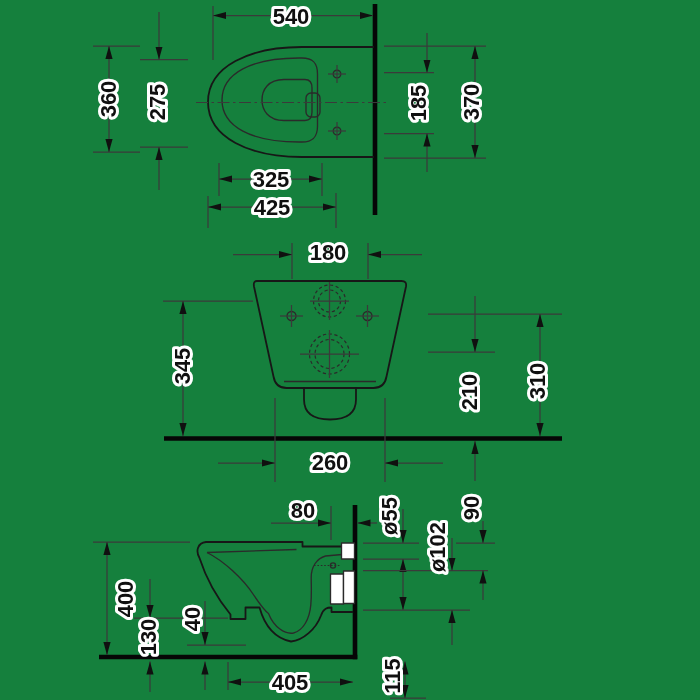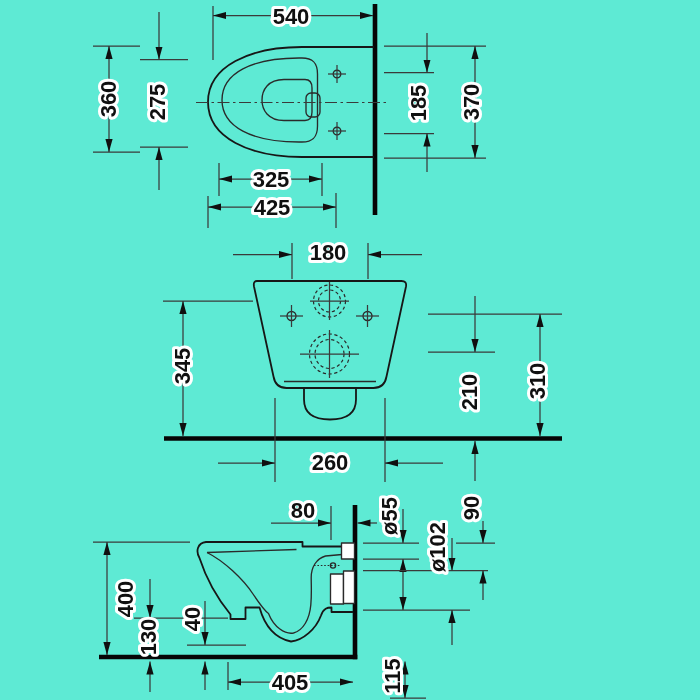--- a/index.html
+++ b/index.html
@@ -1,16 +1,16 @@
 <!DOCTYPE html>
 <html><head>
 <meta charset="utf-8">
 <style>
   html,body{margin:0;padding:0;background:#fff;}
-  #stage{width:700px;height:700px;background:#5eead4;position:relative;overflow:hidden;}
+  #stage{width:700px;height:700px;background:#15803d;position:relative;overflow:hidden;}
   svg{display:block;}
   .ln  {stroke:#3a3a3a;stroke-width:1.25;fill:none;}
   .out {stroke:#171717;stroke-width:1.8;fill:none;stroke-linejoin:round;stroke-linecap:round;}
   .out2{stroke:#2a2a2a;stroke-width:1.35;fill:none;stroke-linejoin:round;}
   .thk {stroke:#060606;stroke-width:4.6;fill:none;}
   .dc  {stroke:#2a2a2a;stroke-width:1.2;fill:none;stroke-dasharray:3.2 2.6;}
   .cl  {stroke:#3a3a3a;stroke-width:1.1;fill:none;stroke-dasharray:12 3.5 2.5 3.5;}
   .dot {stroke:#2a2a2a;stroke-width:1.2;fill:none;stroke-dasharray:1.6 1.8;}
   .wf  {fill:#ffffff;}
   text.d{font-family:"Liberation Sans","DejaVu Sans",sans-serif;font-weight:bold;font-size:22px;

